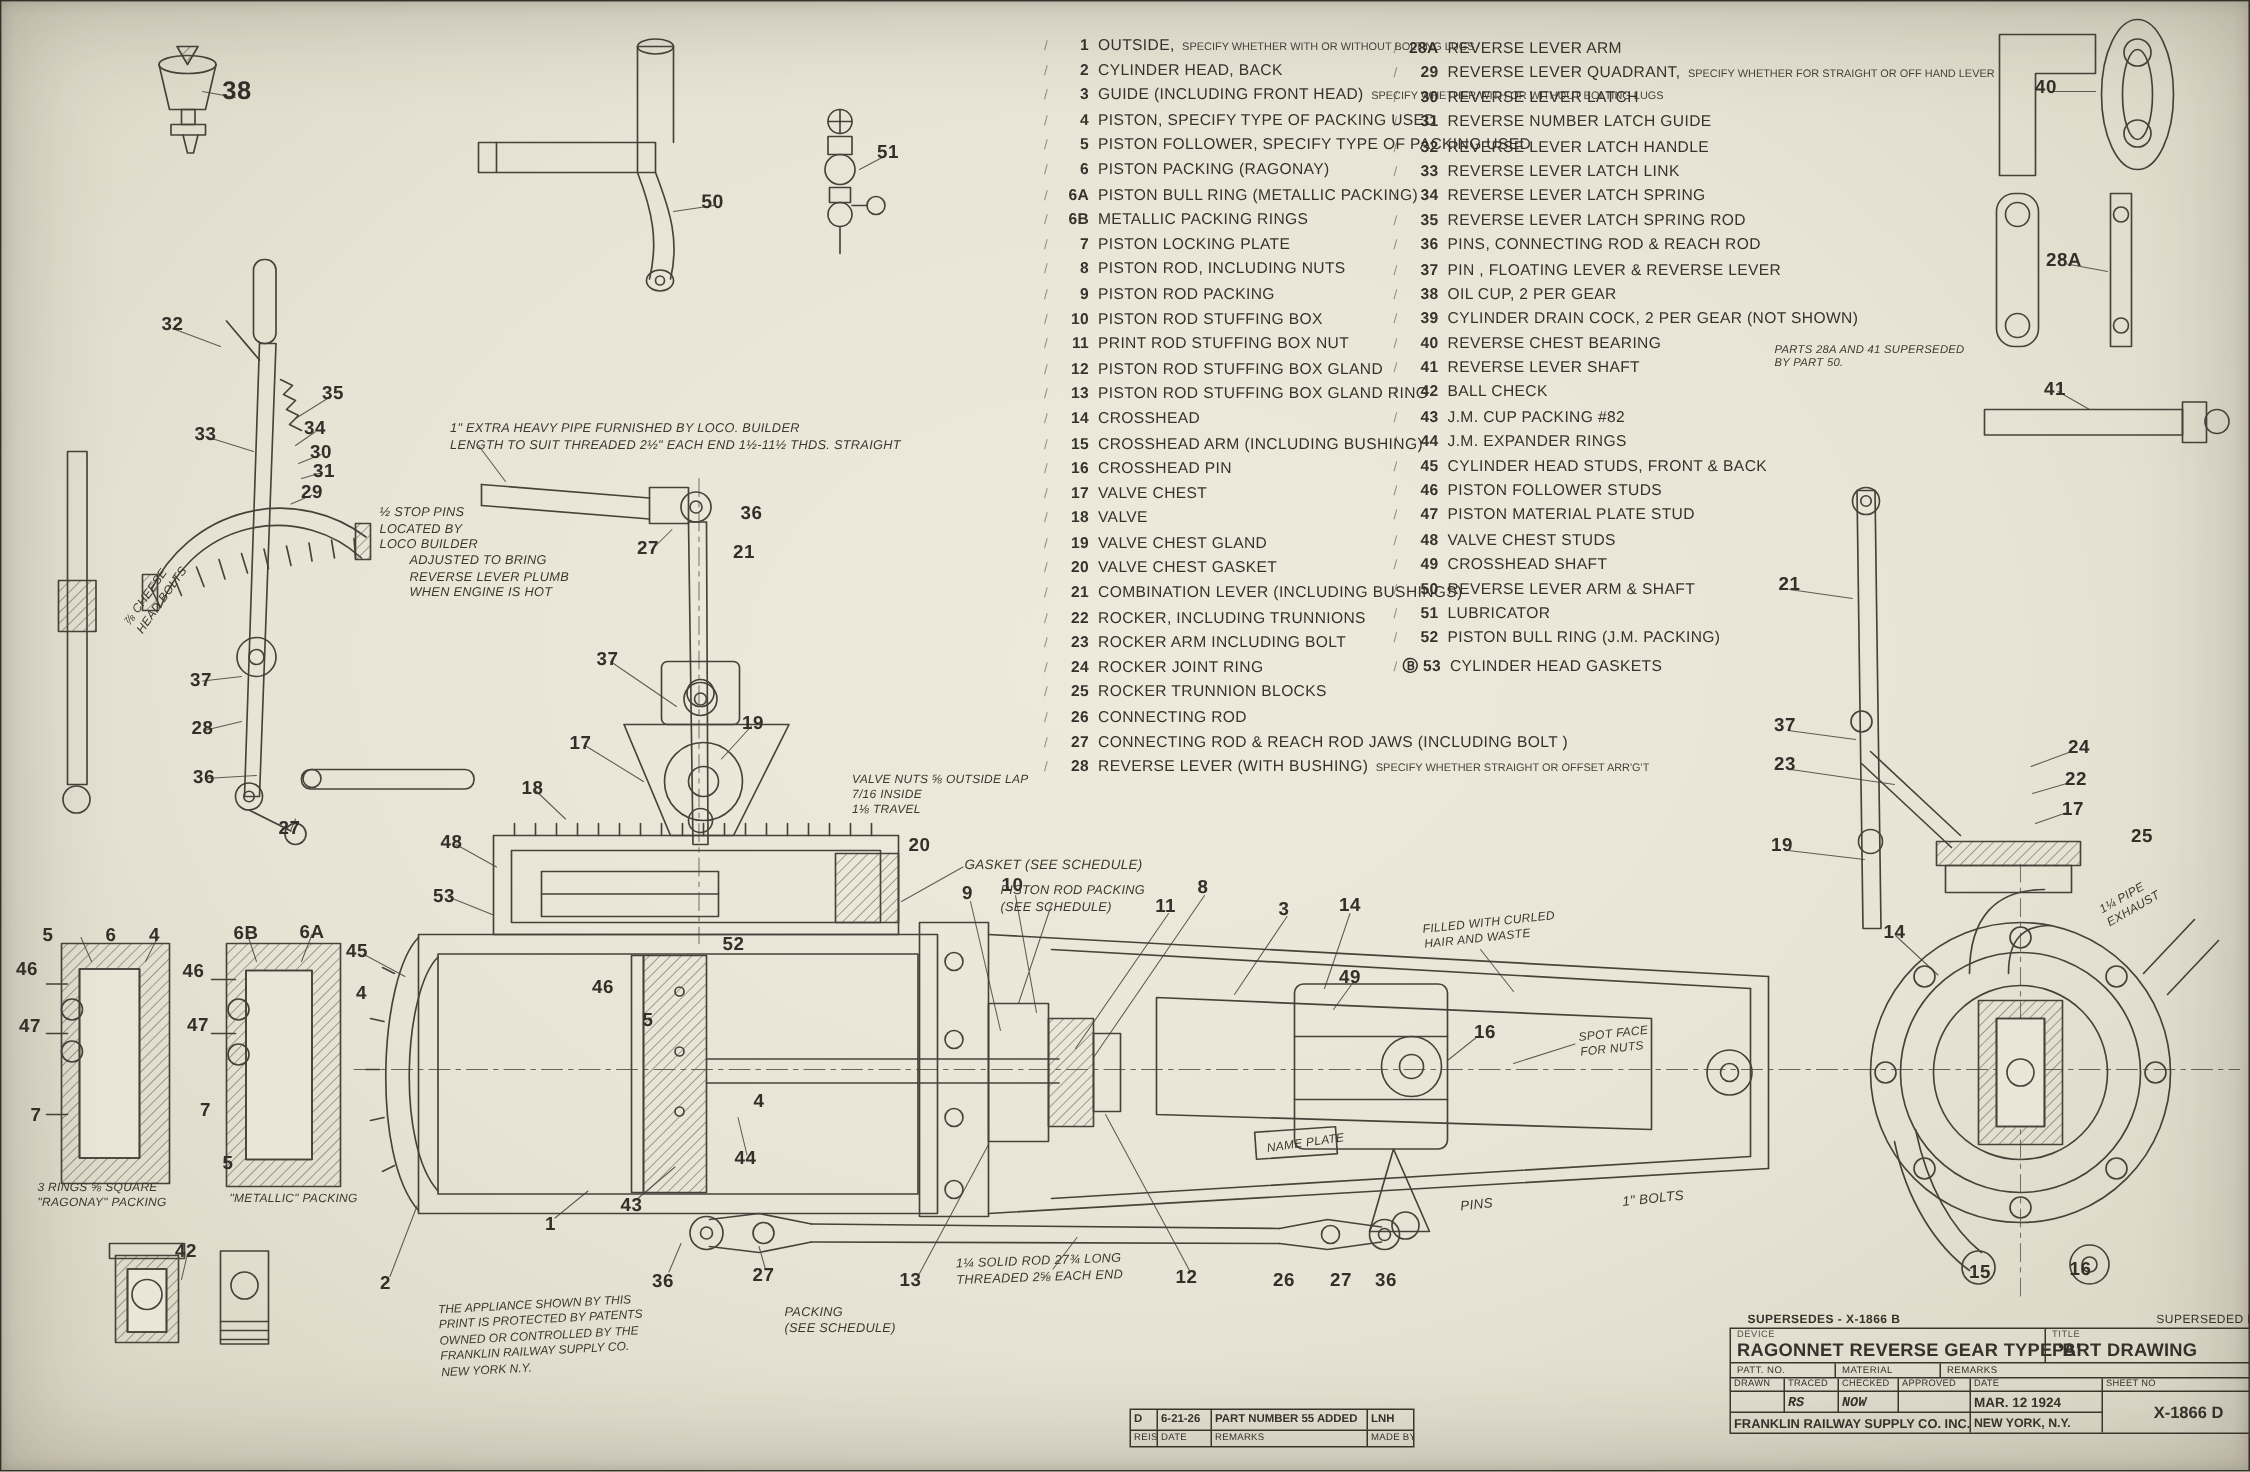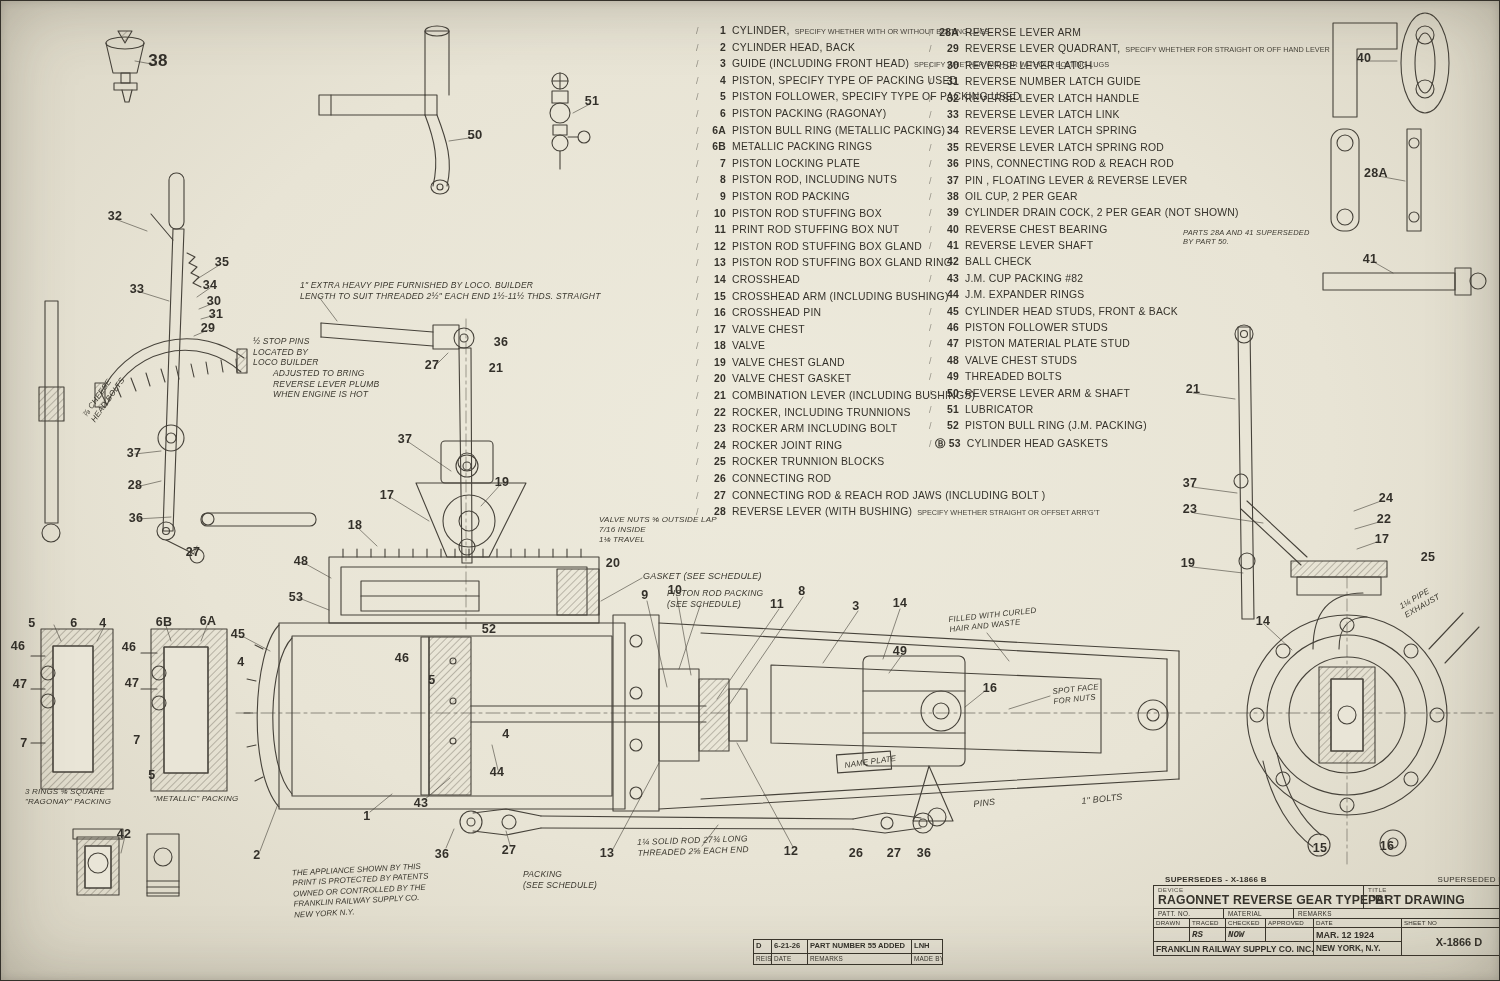--- a/index.html
+++ b/index.html
@@ -308,21 +308,21 @@
       </g>
 
       <path stroke-width="0.7" opacity="0.85" d="M646,600 L666,686 M676,596 L690,674 M778,608 L716,698 M802,596 L728,704 M857,610 L822,662 M899,608 L882,658 M901,654 L888,672 M984,690 L964,706 M641,577 L600,600 M700,602 L678,668 M986,632 L1008,660 M1049,695 L1008,708 M701,845 L717,824 M612,848 L658,762 M792,846 L736,742 M445,847 L453,828 M509,844 L505,830 M369,811 L391,793 M259,850 L277,803 M423,799 L449,777 M497,769 L491,744 M1192,392 L1234,398 M1191,486 L1236,492 M1193,512 L1262,522 M1191,566 L1242,572 M1380,500 L1353,510 M1378,521 L1354,528 M1376,541 L1356,548 M1263,623 L1291,649 M303,562 L330,577 M298,597 L328,609 M241,635 L269,650 M433,366 L447,352 M406,440 L450,470 M389,496 L428,520 M500,483 L480,505 M355,525 L376,545 M220,263 L196,278 M114,218 L146,230 M136,290 L168,300 M209,287 L196,296 M213,302 L198,308 M214,314 L200,318 M207,329 L193,335 M1366,60 L1396,60 M1377,175 L1404,180 M1371,260 L1392,272 M156,64 L134,60 M475,136 L448,140 M589,103 L572,112 M134,453 L160,450 M135,486 L160,480 M136,518 L170,516 M193,552 L196,545 M124,835 L120,852 M53,624 L60,640 M104,624 L96,640 M164,622 L170,640 M207,622 L200,640 M318,296 L336,320"></path>
     </g>
   </svg>
 
   <div class="parts-list" id="parts-left">
       <div class="part-row">
         <span class="tick">/</span>
         <span class="pn">1</span>
-        <span class="pt">CYLINDER,</span>
+        <span class="pt">OUTSIDE,</span>
         <span class="ps">SPECIFY WHETHER WITH OR WITHOUT BOLTING LUGS</span>
       </div>
       <div class="part-row">
         <span class="tick">/</span>
         <span class="pn">2</span>
         <span class="pt">CYLINDER HEAD, BACK</span>
       </div>
       <div class="part-row">
         <span class="tick">/</span>
         <span class="pn">3</span>
@@ -569,21 +569,21 @@
         <span class="pt">PISTON MATERIAL PLATE STUD</span>
       </div>
       <div class="part-row">
         <span class="tick">/</span>
         <span class="pn">48</span>
         <span class="pt">VALVE CHEST STUDS</span>
       </div>
       <div class="part-row">
         <span class="tick">/</span>
         <span class="pn">49</span>
-        <span class="pt">THREADED BOLTS</span>
+        <span class="pt">CROSSHEAD SHAFT</span>
       </div>
       <div class="part-row">
         <span class="tick">/</span>
         <span class="pn">50</span>
         <span class="pt">REVERSE LEVER ARM &amp; SHAFT</span>
       </div>
       <div class="part-row">
         <span class="tick">/</span>
         <span class="pn">51</span>
         <span class="pt">LUBRICATOR</span>
@@ -682,21 +682,21 @@
       <div class="annotation" style="left: 299px; top: 279px; width: 310px; font-size: 8.5px;">1" EXTRA HEAVY PIPE FURNISHED BY LOCO. BUILDER
 LENGTH TO SUIT THREADED 2½" EACH END  1½-11½ THDS. STRAIGHT</div>
       <div class="annotation" style="left: 252px; top: 335px; font-size: 8.5px;">½ STOP PINS
 LOCATED BY
 LOCO BUILDER</div>
       <div class="annotation" style="left: 272px; top: 367px; font-size: 8.5px;">ADJUSTED TO BRING
 REVERSE LEVER PLUMB
 WHEN ENGINE IS HOT</div>
       <div class="annotation" style="left: 80px; top: 412px; font-size: 8px; transform: rotate(-55deg);">⅞ CHEESE
 HEAD BOLTS</div>
-      <div class="annotation" style="left: 567px; top: 514px; font-size: 8px; margin-left: 31px;">VALVE NUTS ⅝ OUTSIDE LAP
+      <div class="annotation" style="left: 567px; top: 514px; font-size: 8px;">VALVE NUTS ⅝ OUTSIDE LAP
 7/16 INSIDE
 1⅛ TRAVEL</div>
       <div class="annotation" style="left: 642px; top: 570px; font-size: 9px;">GASKET (SEE SCHEDULE)</div>
       <div class="annotation" style="left: 666px; top: 587px; font-size: 8.5px;">PISTON ROD PACKING
 (SEE SCHEDULE)</div>
       <div class="annotation" style="left: 947px; top: 614px; font-size: 8px; transform: rotate(-6deg);">FILLED WITH CURLED
 HAIR AND WASTE</div>
       <div class="annotation" style="left: 1051px; top: 686px; font-size: 8px; transform: rotate(-6deg);">SPOT FACE
 FOR NUTS</div>
       <div class="annotation" style="left: 843px; top: 760px; font-size: 8px; transform: rotate(-8deg);">NAME PLATE</div>

